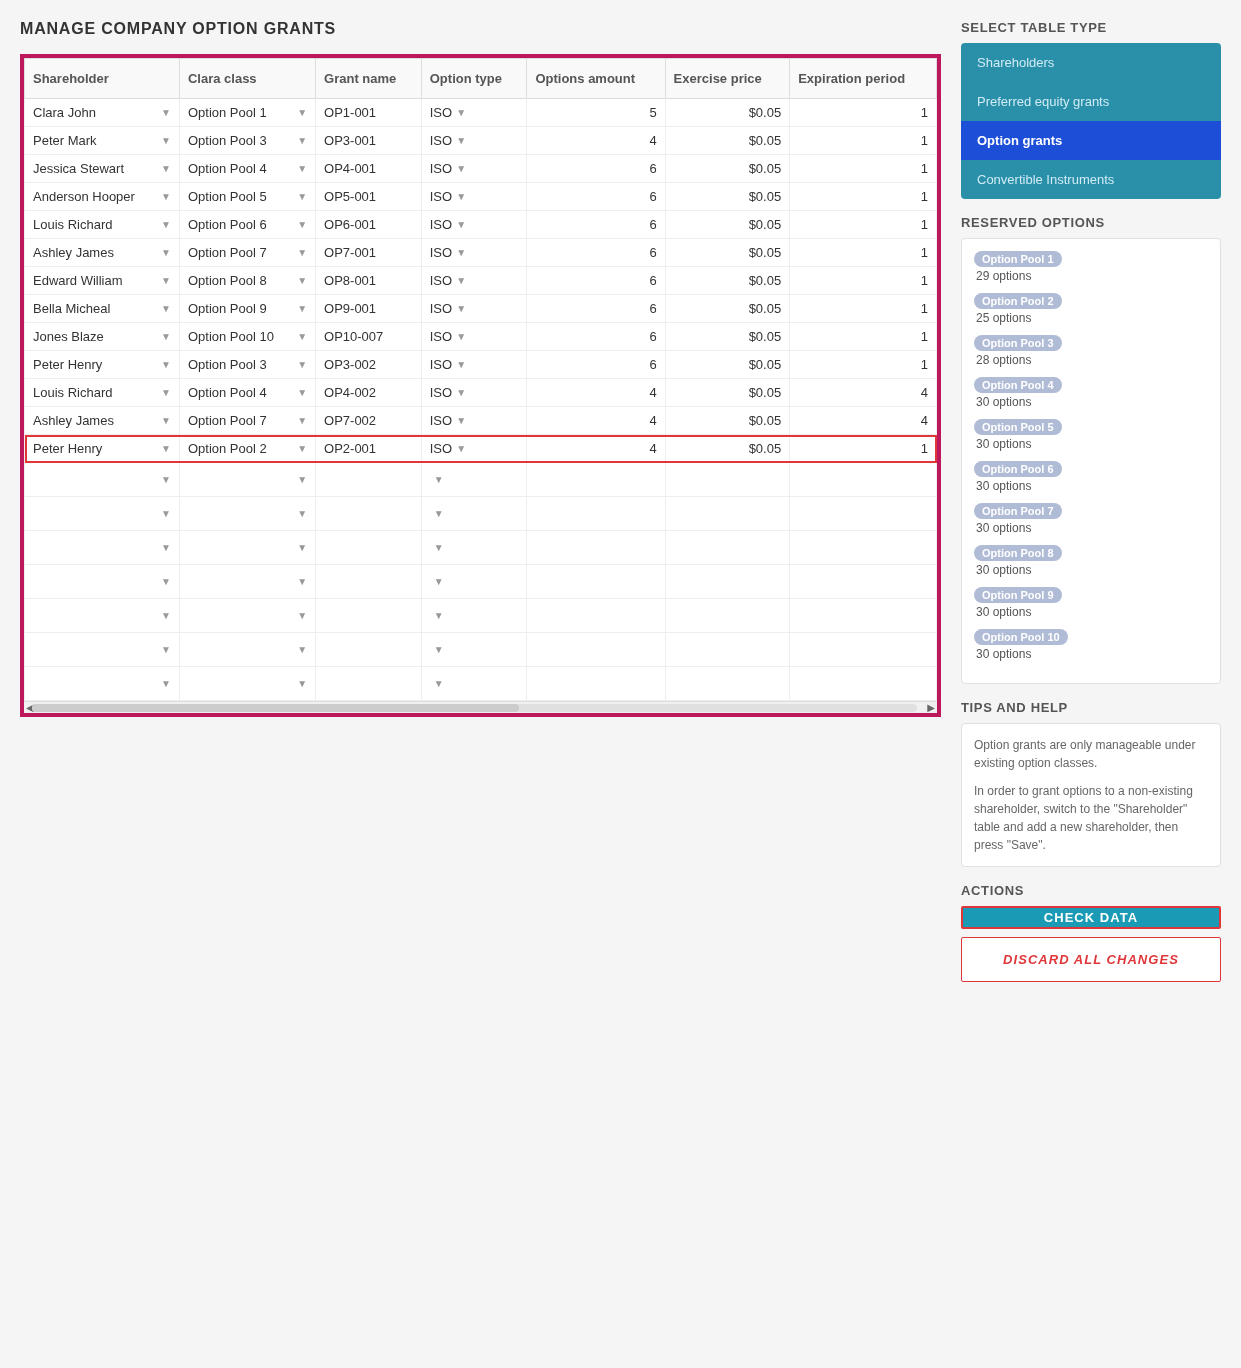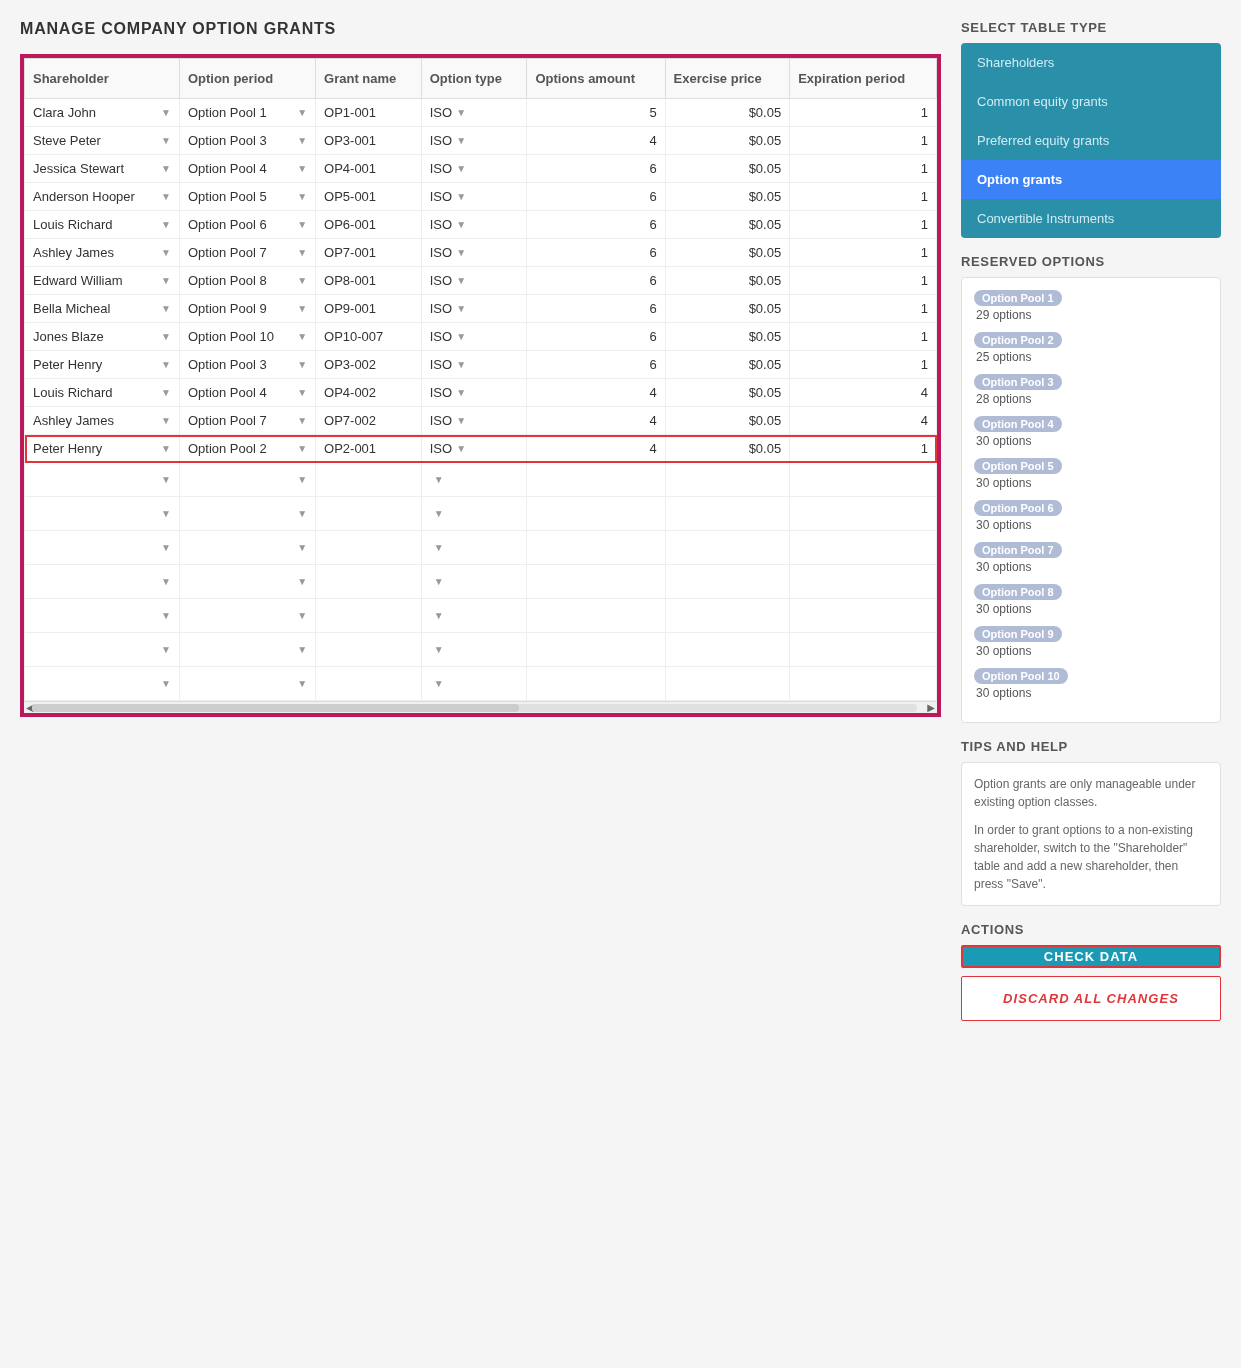--- a/index.html
+++ b/index.html
@@ -143,21 +143,21 @@
       border-radius: 4px;
       overflow: hidden;
     }
     .table-type-item {
       padding: 12px 16px;
       color: white;
       cursor: pointer;
       font-size: 13px;
     }
     .table-type-item.active {
-      background: #3b82f6;
+      background: #1d4ed8;
       font-weight: bold;
     }
     .table-type-item.light {
       color: #d0ecf5;
     }
 
     .reserved-options-box {
       background: white;
       border: 1px solid #e0e0e0;
       border-radius: 4px;
@@ -243,21 +243,21 @@
 <div class="page-container">
 
   <div class="main-section">
     <div class="page-title">MANAGE COMPANY OPTION GRANTS</div>
 
     <div class="table-wrapper">
       <table>
         <thead>
           <tr>
             <th>Shareholder</th>
-            <th>Option period</th>
+            <th>Clara class</th>
             <th>Grant name</th>
             <th>Option type</th>
             <th>Options amount</th>
             <th>Exercise price</th>
             <th>Expiration period</th>
           </tr>
         </thead>
         <tbody id="table-body">
         <tr>
               <td>
@@ -279,21 +279,21 @@
                   <span class="dropdown-arrow">▼</span>
                 </div>
               </td>
               <td class="numeric"><span>5</span></td>
               <td class="numeric"><span>$0.05</span></td>
               <td class="numeric"><span>1</span></td>
             </tr>
             <tr>
               <td>
                 <div class="cell-select">
-                  <span class="cell-text">Steve Peter</span>
+                  <span class="cell-text">Peter Mark</span>
                   <span class="dropdown-arrow">▼</span>
                 </div>
               </td>
               <td>
                 <div class="cell-select">
                   <span class="cell-text">Option Pool 3</span>
                   <span class="dropdown-arrow">▼</span>
                 </div>
               </td>
               <td><span>OP3-001</span></td>
@@ -750,21 +750,20 @@
       </div>
     </div>
   </div>
 
   <div class="right-panel">
 
     <div>
       <div class="panel-section-title">SELECT TABLE TYPE</div>
       <div class="table-type-box" id="table-type-list">
           <div class="table-type-item light">Shareholders</div>
-          <div class="table-type-item light">Common equity grants</div>
           <div class="table-type-item light">Preferred equity grants</div>
           <div class="table-type-item active">Option grants</div>
           <div class="table-type-item light">Convertible Instruments</div>
         </div>
     </div>
 
     <div>
       <div class="panel-section-title">RESERVED OPTIONS</div>
       <div class="reserved-options-box" id="reserved-options-list">
           <div class="option-pool-entry"><span class="option-pool-badge">Option Pool 1</span><div class="option-pool-count">29 options</div></div>

